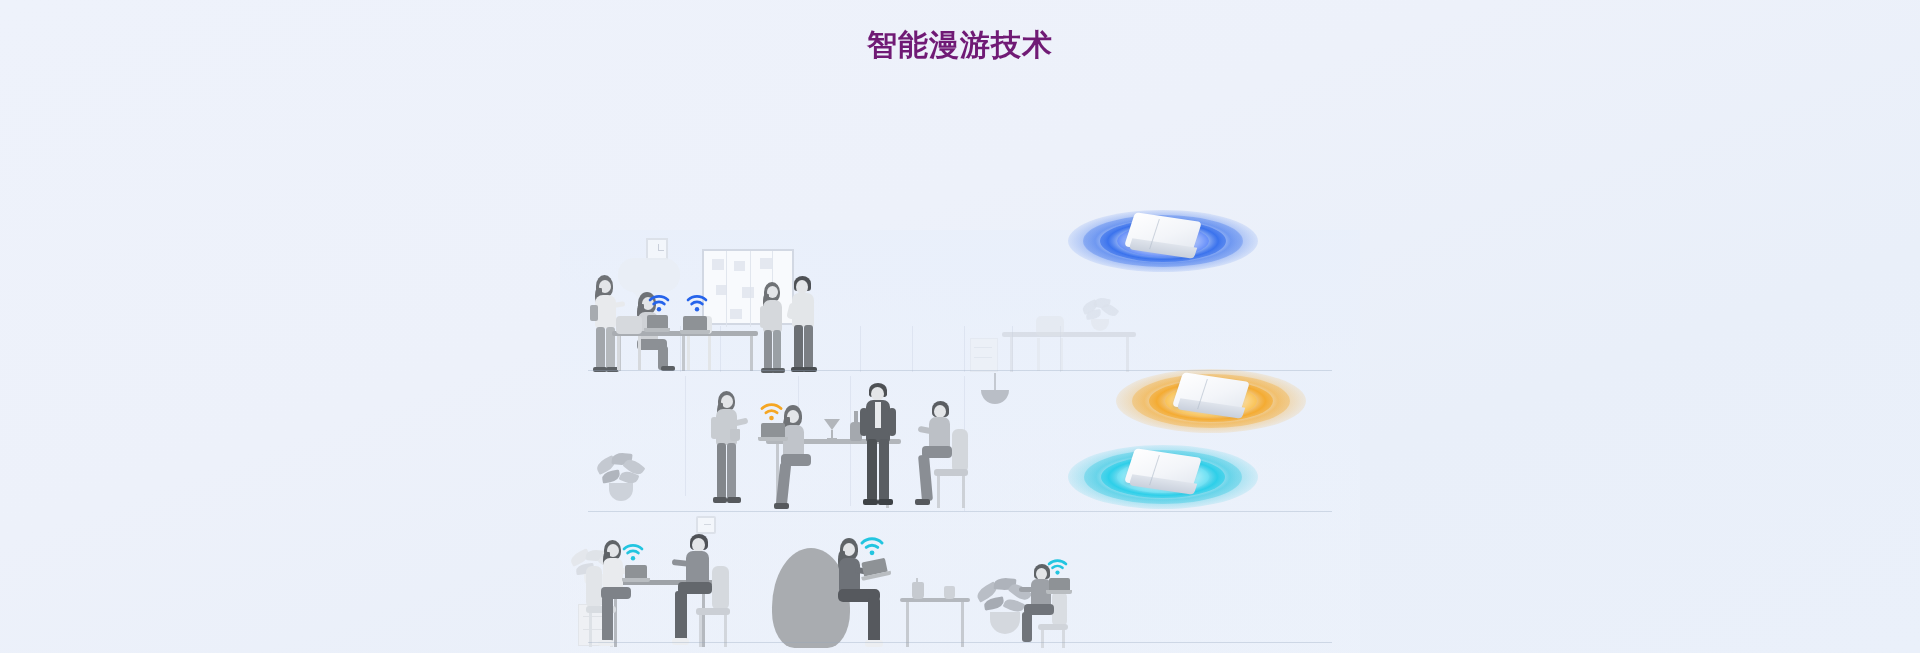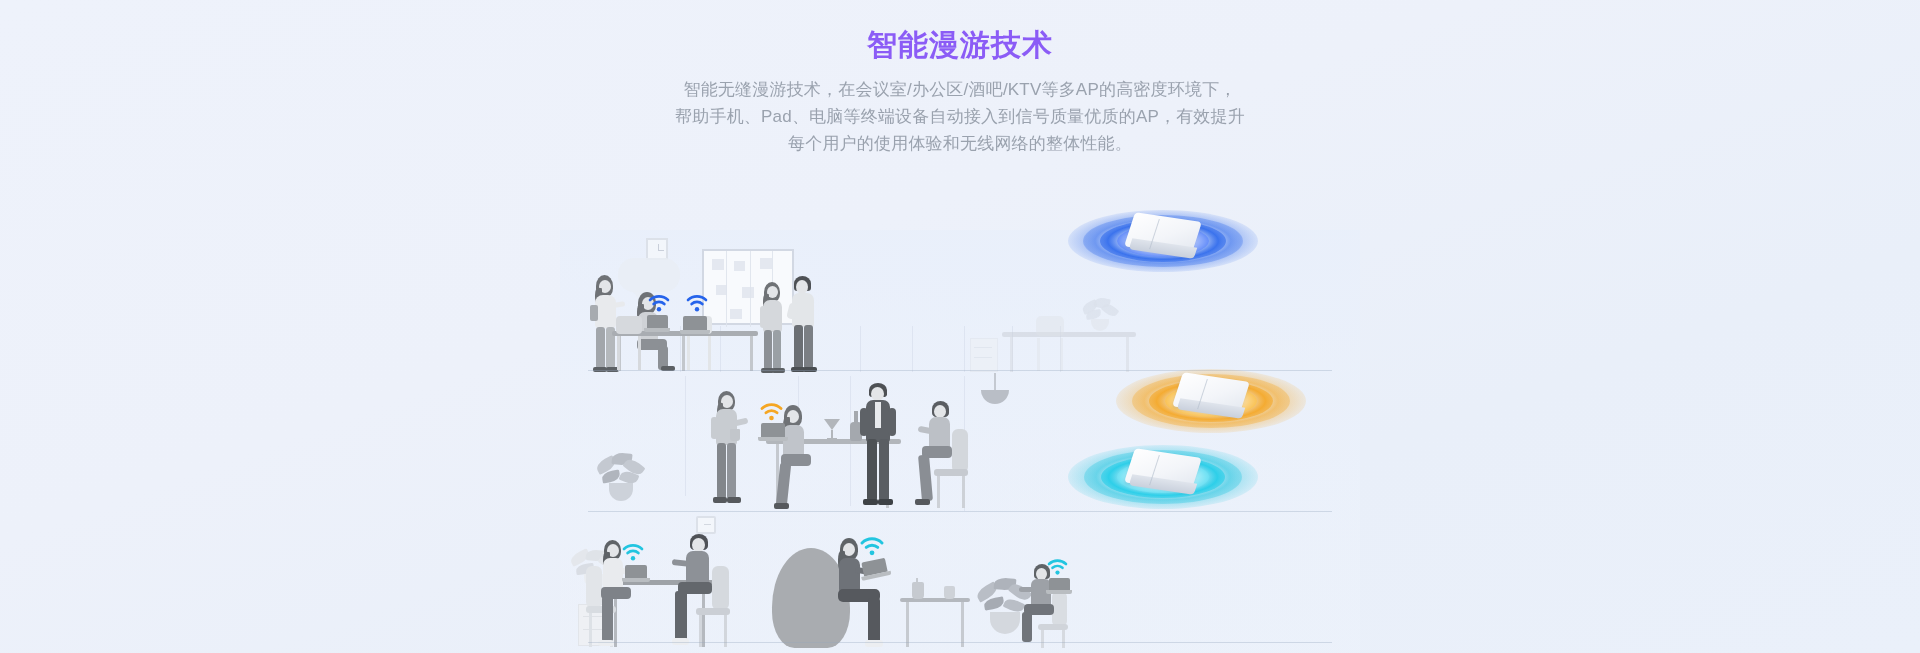--- a/index.html
+++ b/index.html
@@ -17,21 +17,21 @@
     height: 653px;
   }
 
   
   .header {
     position: absolute;
     top: 26px; left: 0; width: 1920px;
     text-align: center;
   }
   .title-line {
-    color: #8b5cf6;
+    color: #701a75;
     font-size: 30px;
     font-weight: bold;
     line-height: 38px;
     letter-spacing: 1px;
   }
   .subtitle {
     margin-top: 12px;
     color: #9aa2ae;
     font-size: 17px;
     line-height: 27px;
@@ -183,25 +183,20 @@
   .laptop .screen { position: absolute; background: #8e9296; border-radius: 2px 2px 0 0; }
   .laptop .base { position: absolute; background: #b9bdc1; border-radius: 0 0 2px 2px; }
 </style>
 </head>
 <body>
 
 <div class="page">
 
   <div class="header">
     <div class="title-line">智能漫游技术</div>
-    <div class="subtitle">
-      <div>智能无缝漫游技术，在会议室/办公区/酒吧/KTV等多AP的高密度环境下，</div>
-      <div>帮助手机、Pad、电脑等终端设备自动接入到信号质量优质的AP，有效提升</div>
-      <div>每个用户的使用体验和无线网络的整体性能。</div>
-    </div>
   </div>
 
   <div class="stage">
 
     <div class="vline" style="left:120px; top:96px; height:46px;"></div>
     <div class="vline" style="left:160px; top:96px; height:46px;"></div>
     <div class="vline" style="left:205px; top:96px; height:46px;"></div>
     <div class="vline" style="left:252px; top:96px; height:46px;"></div>
     <div class="vline" style="left:300px; top:96px; height:46px;"></div>
     <div class="vline" style="left:352px; top:96px; height:46px;"></div>

